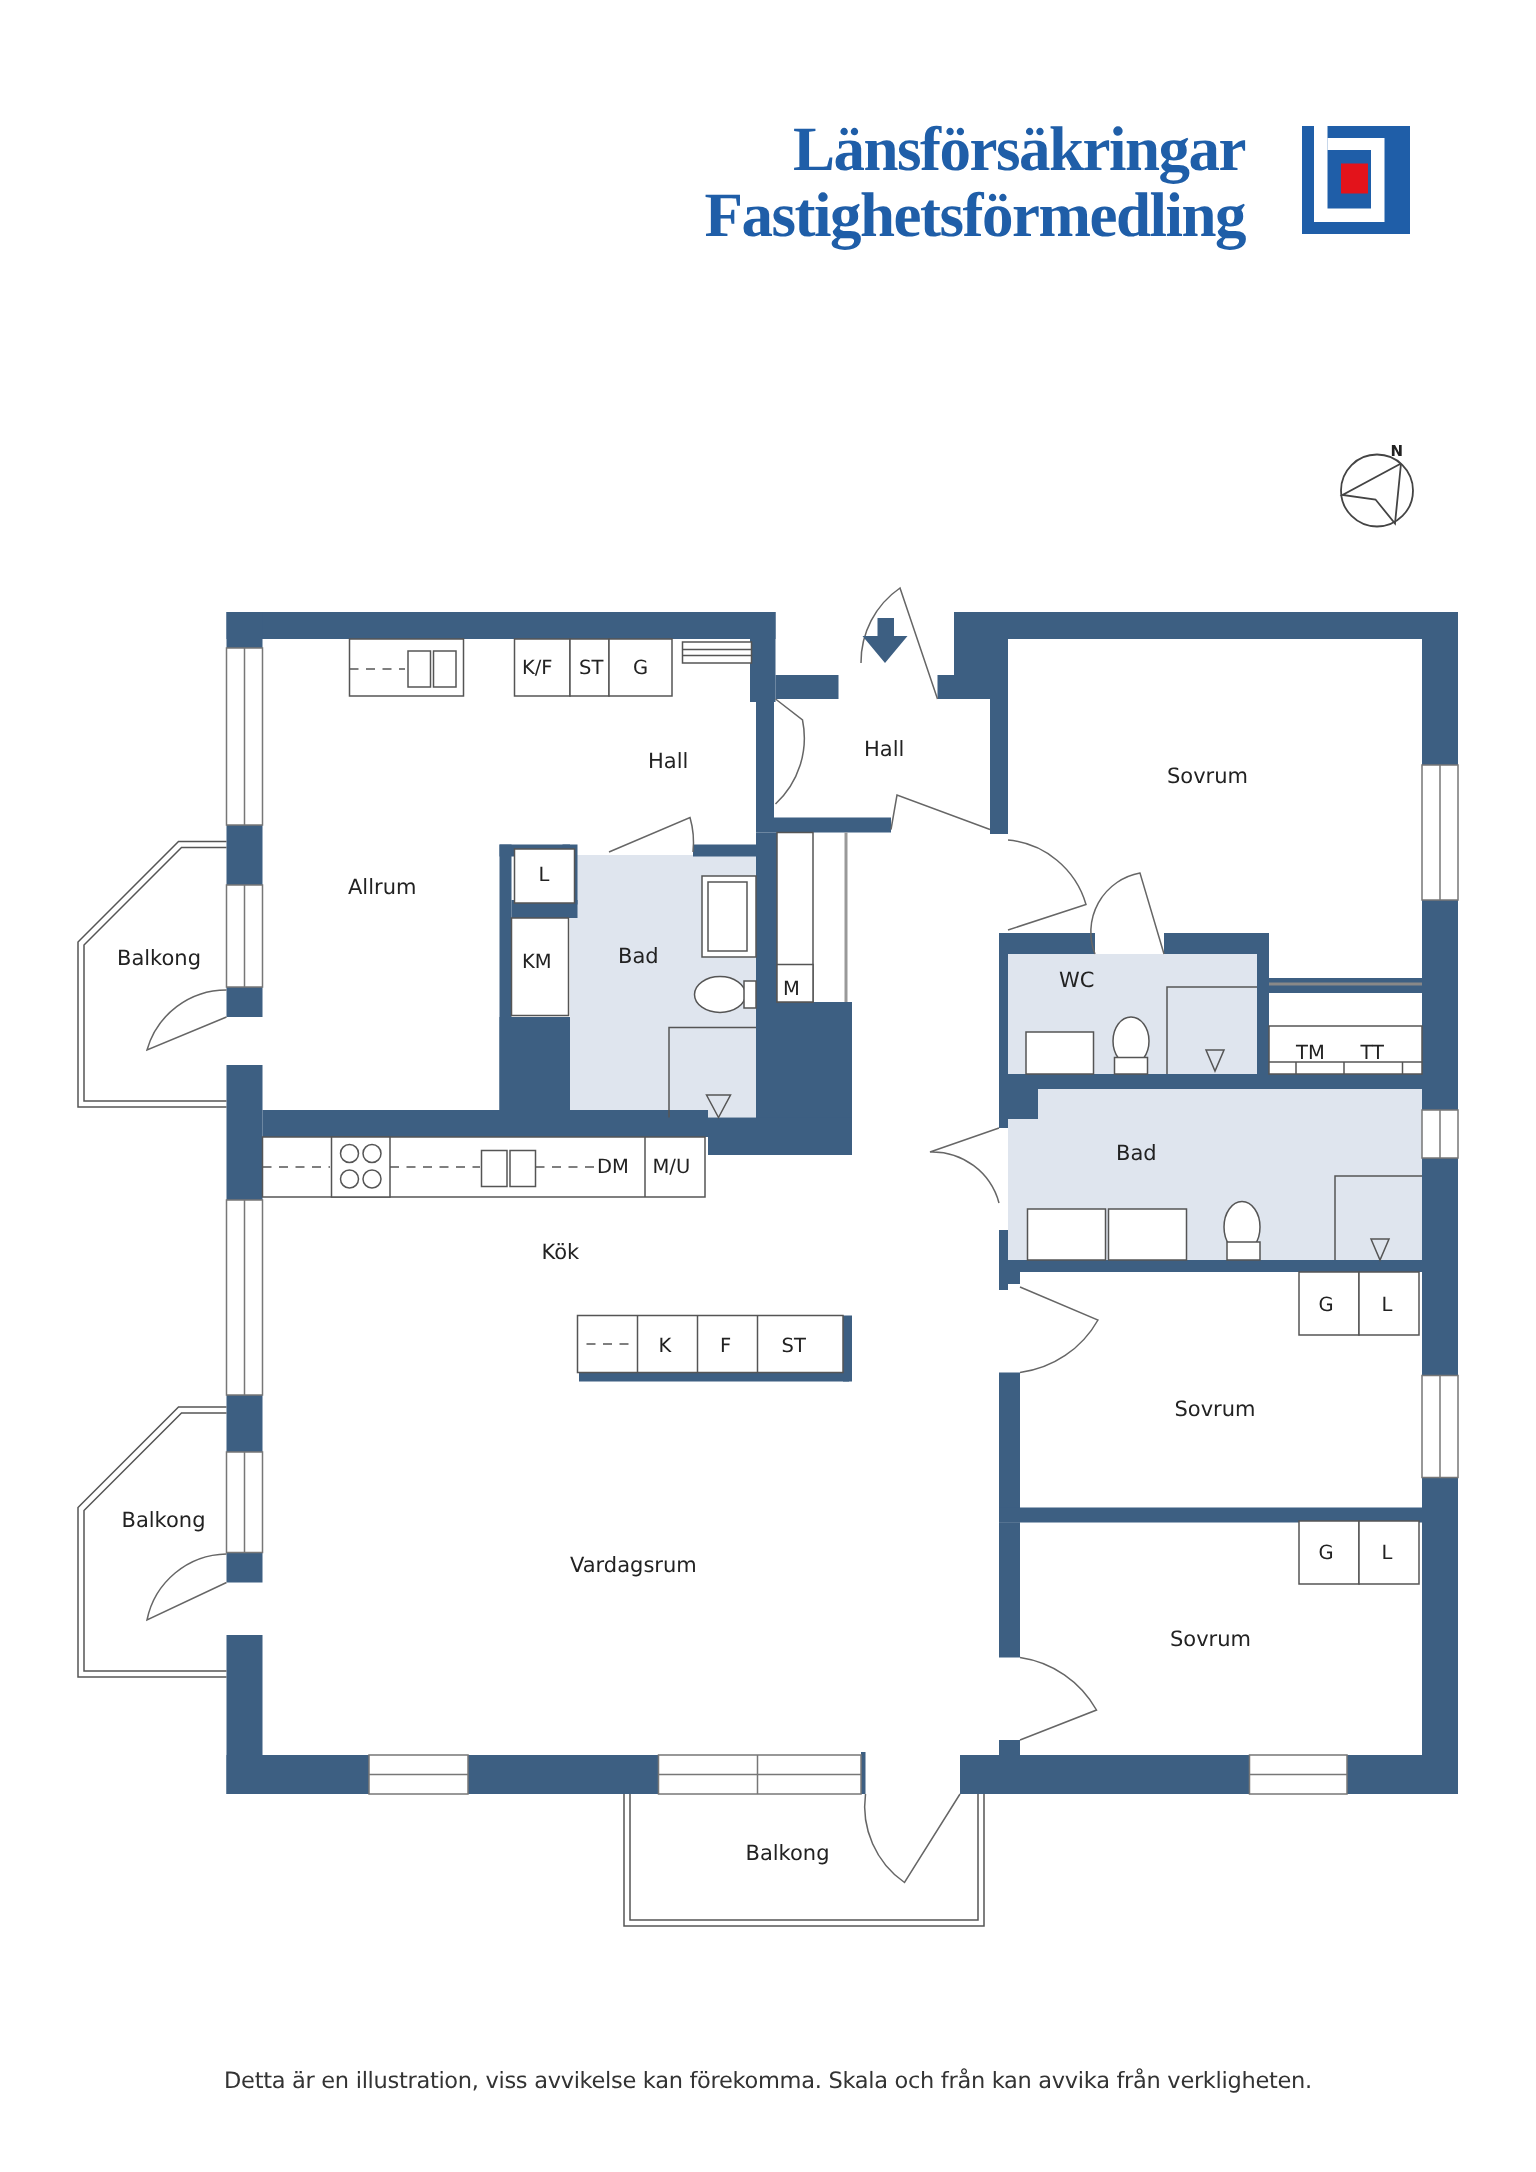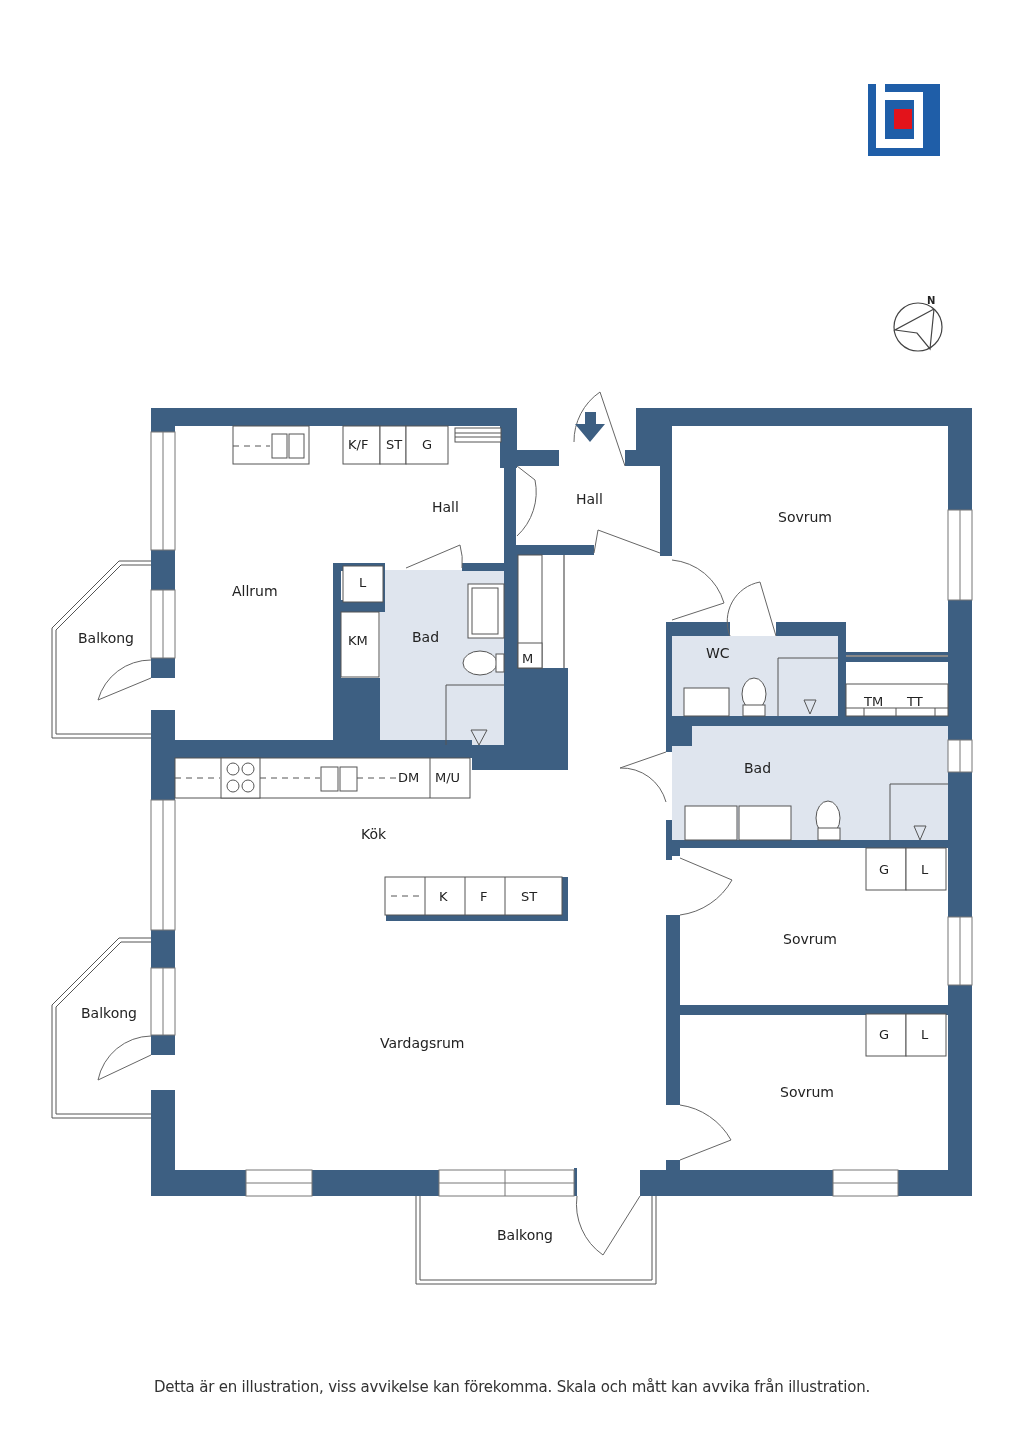--- a/index.html
+++ b/index.html
@@ -11,20 +11,24 @@
   .logo-mark{position:absolute;right:10px;top:6px;width:72px;height:72px;}
   svg.plan{position:absolute;left:0;top:0;}
   .rl{font-family:"DejaVu Sans",sans-serif;font-size:14px;fill:#222;}
   .fx{font-family:"DejaVu Sans",sans-serif;font-size:13px;fill:#222;}
   .footer{position:absolute;left:0;width:1024px;top:1378px;text-align:center;font-family:"DejaVu Sans",sans-serif;font-size:15px;color:#333;letter-spacing:-0.2px;}
 </style>
 </head>
 <body>
 
 <div class="logo">
+  <div class="logo-text">
+    <span class="logo-l1">Länsförsäkringar</span>
+    <span class="logo-l2">Fastighetsförmedling</span>
+  </div>
   <svg class="logo-mark" viewBox="0 0 72 72">
     <rect x="0" y="0" width="72" height="72" fill="#1f5ea8"></rect>
     <rect x="8" y="0" width="9" height="64" fill="#fff"></rect>
     <rect x="8" y="55" width="38" height="9" fill="#fff"></rect>
     <rect x="46" y="8" width="9" height="56" fill="#fff"></rect>
     <rect x="17" y="8" width="29" height="8" fill="#fff"></rect>
     <rect x="26" y="25" width="18" height="20" fill="#e3131b"></rect>
   </svg>
 </div>
 
@@ -261,13 +265,13 @@
   <text class="rl" x="744" y="773">Bad</text>
   <text class="rl" x="361" y="839">Kök</text>
   <text class="rl" x="380" y="1048">Vardagsrum</text>
   <text class="rl" x="783" y="944">Sovrum</text>
   <text class="rl" x="780" y="1097">Sovrum</text>
   <text class="rl" x="78" y="643">Balkong</text>
   <text class="rl" x="81" y="1018">Balkong</text>
   <text class="rl" x="497" y="1240">Balkong</text>
 </svg>
 
-<div class="footer">Detta är en illustration, viss avvikelse kan förekomma. Skala och mått kan avvika från illustration.</div>
+<div class="footer">Detta är en illustration, viss avvikelse kan förekomma. Skala och från kan avvika från verkligheten.</div>
 
 </body></html>

